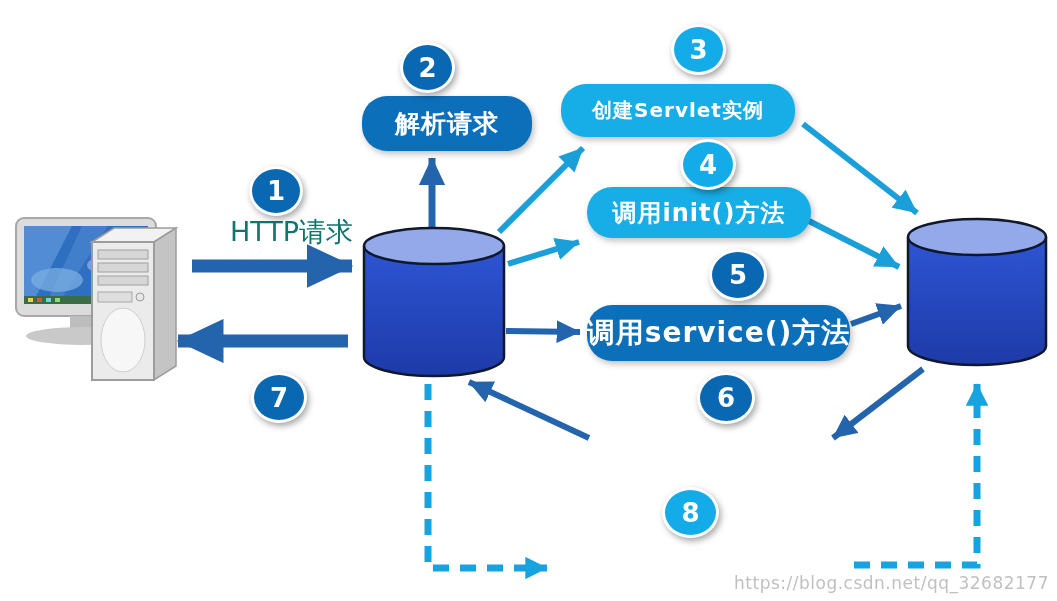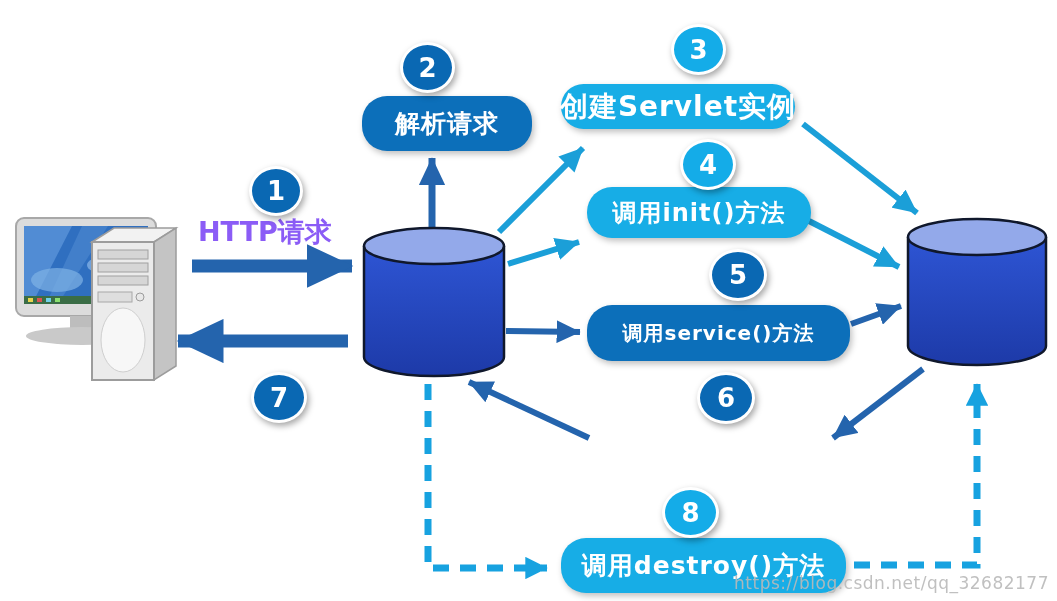--- a/index.html
+++ b/index.html
@@ -18,22 +18,22 @@
   .pbox.dark{background:#0c6fba;}
   .pbox.cyan{background:#17ade6;}
   .badge{
     position:absolute;z-index:4;display:flex;align-items:center;justify-content:center;
     border-radius:50%;border:3px solid #ffffff;color:#ffffff;font-weight:bold;font-size:26px;
     box-shadow:2px 3px 6px rgba(0,0,0,0.35);
   }
   .badge.dark{background:#0a68b3;}
   .badge.cyan{background:#14ace8;}
   .flow-label{
-    position:absolute;z-index:3;color:#8b5cf6;font-weight:bold;font-size:27px;
-    text-align:left;white-space:nowrap;
+    position:absolute;z-index:3;color:#0f766e;font-weight:normal;font-size:27px;
+    text-align:right;white-space:nowrap;
   }
   .cyl-label{
     position:absolute;z-index:3;color:#ffffff;white-space:nowrap;
   }
   #watermark{
     position:absolute;z-index:5;right:8px;bottom:8px;font-size:17px;
     color:rgba(185,185,185,0.9);letter-spacing:0.5px;
   }
 </style>
 </head>
@@ -119,40 +119,39 @@
   <div class="flow-label" style="left:198px;top:214px;width:155px">HTTP请求</div>
 
   <div class="badge dark" style="left:400px;top:42px;width:49px;height:45px">
       <span>2</span>
     </div>
   <div class="pbox dark" style="left:362px;top:96px;width:170px;height:55px;font-size:25px">解析请求</div>
 
   <div class="badge cyan" style="left:671px;top:24px;width:49px;height:45px">
       <span>3</span>
     </div>
-  <div class="pbox cyan" style="left:561px;top:84px;width:234px;height:45px;font-size:28px">创建Servlet实例</div>
+  <div class="pbox cyan" style="left:561px;top:84px;width:234px;height:53px;font-size:20px">创建Servlet实例</div>
 
   <div class="badge cyan" style="left:680px;top:139px;width:50px;height:45px">
       <span>4</span>
     </div>
   <div class="pbox cyan" style="left:587px;top:187px;width:224px;height:51px;font-size:24px">调用init()方法</div>
 
   <div class="badge dark" style="left:709px;top:249px;width:52px;height:46px">
       <span>5</span>
     </div>
-  <div class="pbox dark" style="left:587px;top:305px;width:263px;height:56px;font-size:20px">调用service()方法</div>
+  <div class="pbox dark" style="left:587px;top:305px;width:263px;height:56px;font-size:28px">调用service()方法</div>
 
   <div class="badge dark" style="left:697px;top:372px;width:52px;height:46px">
       <span>6</span>
     </div>
 
   <div class="badge dark" style="left:251px;top:372px;width:50px;height:45px">
       <span>7</span>
     </div>
 
   <div class="badge cyan" style="left:662px;top:487px;width:51px;height:45px">
       <span>8</span>
     </div>
-  <div class="pbox cyan" style="left:561px;top:538px;width:285px;height:55px;font-size:25px">调用destroy()方法</div>
 
   <div id="watermark">https://blog.csdn.net/qq_32682177</div>
 
 </div>
 
 </body></html>

